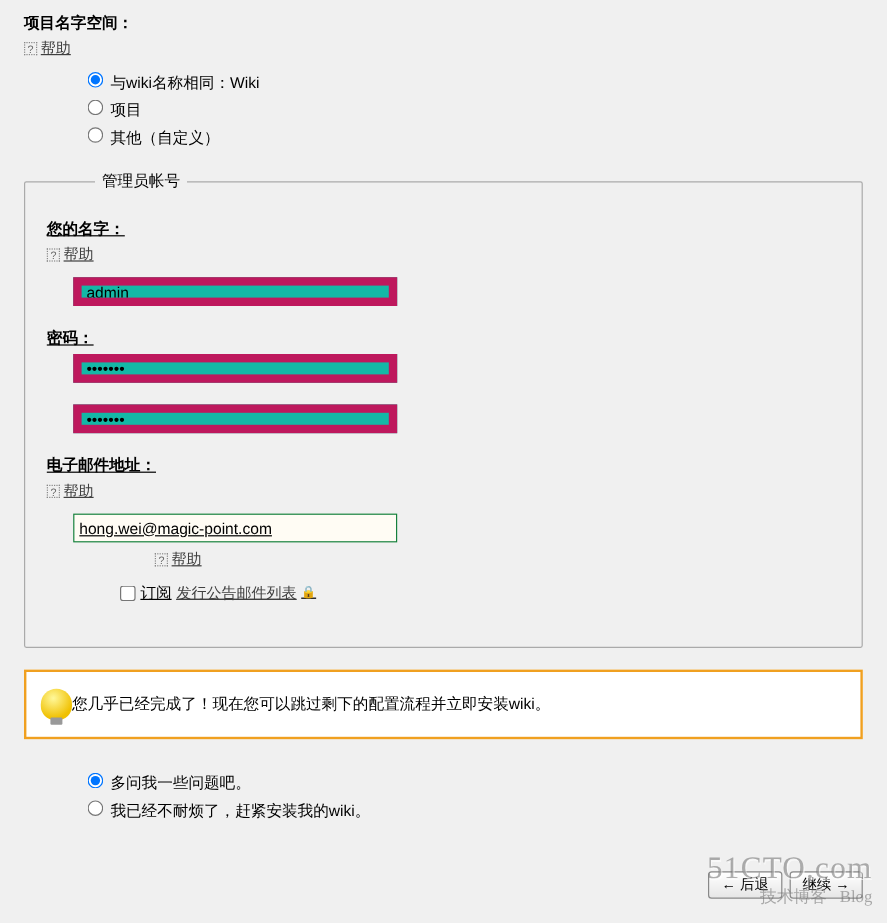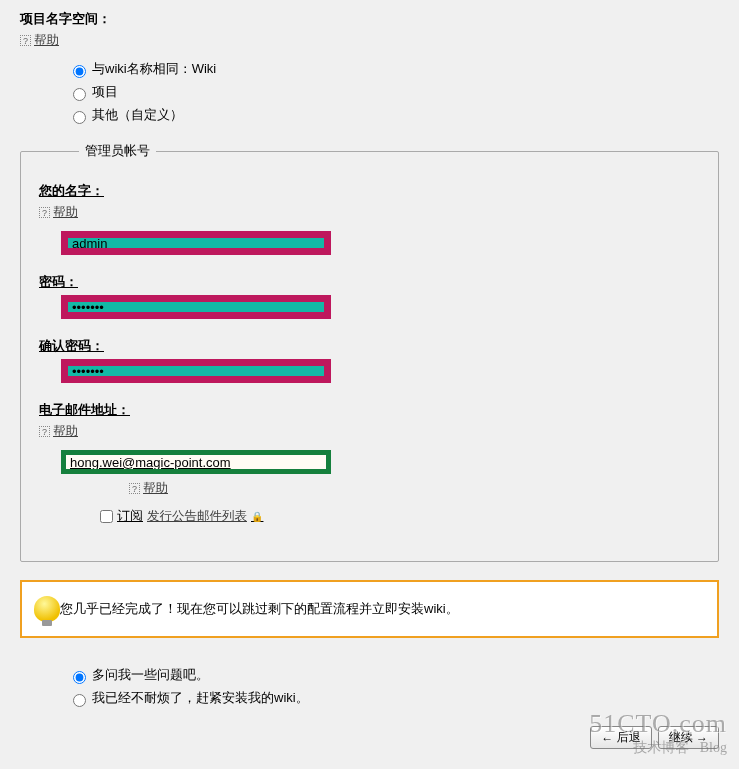--- a/index.html
+++ b/index.html
@@ -32,21 +32,21 @@
       color: #666;
     }
     a.help-link {
       color: #404040;
       text-decoration: underline;
       font-size: 12.5px;
     }
     .radio-group { margin-left: 53px; }
     .radio-row {
       display: flex;
-      align-items: flex-end;
+      align-items: flex-start;
       gap: 6px;
       margin: 5px 0;
     }
     .radio-row input[type=radio] { width: 13px; height: 13px; }
     .radio-row label { font-size: 13px; }
     fieldset.admin {
       border: 1px solid #aaa;
       margin: 18px 0 0 0;
       padding: 22px 18px 18px 18px;
       border-bottom: none;
@@ -70,21 +70,21 @@
       width: 270px;
       height: 24px;
       border: 7px solid #be185d;
       padding: 2px 4px;
       font-size: 13px;
       margin-left: 22px;
       margin-top: 4px;
       background: #14b8a6;
     }
     .txt-input.orange {
-      border: 5px solid #15803d;
+      border: 1px solid #15803d;
       background: #fffcf4;
     }
     .sub-indent { margin-left: 90px; margin-top: 6px; }
     .cb-row { margin-left: 61px; margin-top: 4px; display:flex; align-items:center; gap:4px;}
     .cb-row input[type=checkbox]{ width:13px; height:13px; }
     .lock-icon {
       display:inline-block; font-size:10px; color:#c29a00;
     }
     .info-box {
       border: 2px solid #f0a020;
@@ -184,21 +184,20 @@
       </div>
       <input type="text" class="txt-input" value="admin" style="">
     </div>
 
     <div class="field-block">
       <div class="field-label">密码：</div>
       <input type="password" class="txt-input" value="1234567" style="">
     </div>
 
     <div class="field-block">
-      <div class="field-label">确认密码：</div>
       <input type="password" class="txt-input" value="1234567" style="">
     </div>
 
     <div class="field-block">
       <div class="field-label">电子邮件地址：</div>
       <div class="help-ln">
         <span class="help-icon">?</span>
         <a href="#" class="help-link">帮助</a>
       </div>
       <input type="text" class="txt-input orange" value="hong.wei@magic-point.com" style="">

